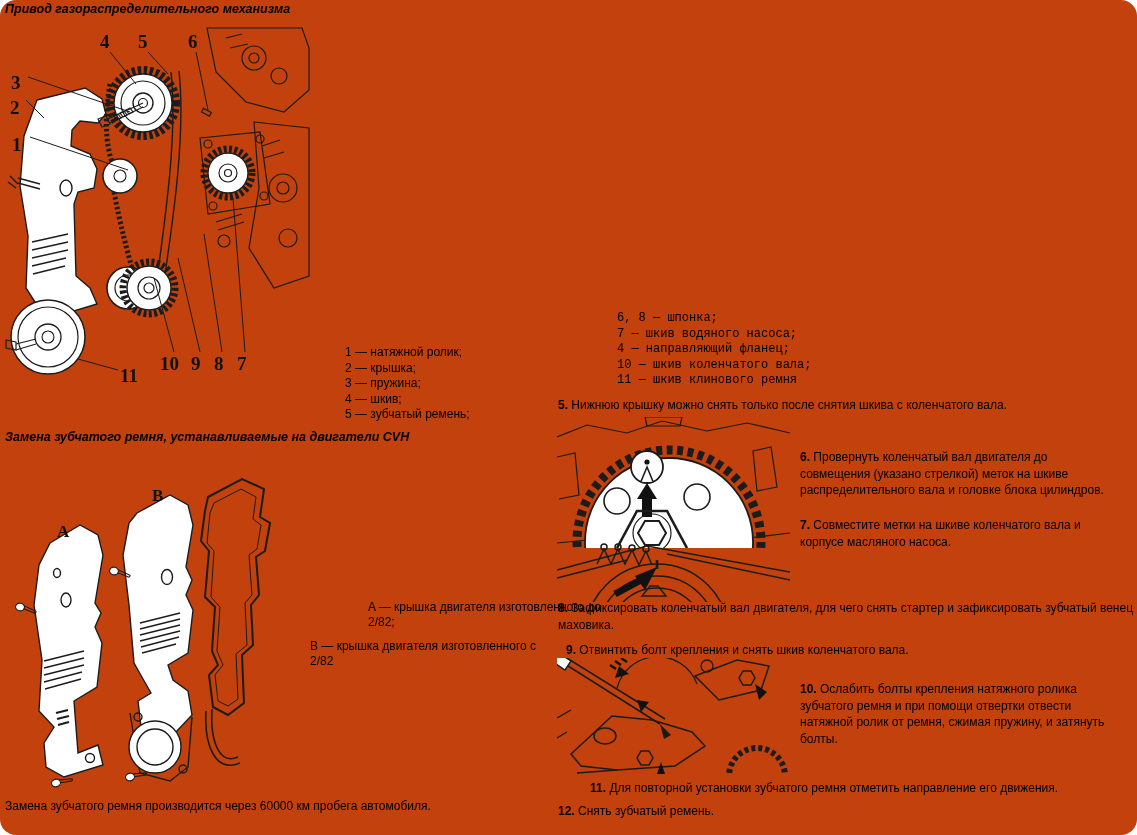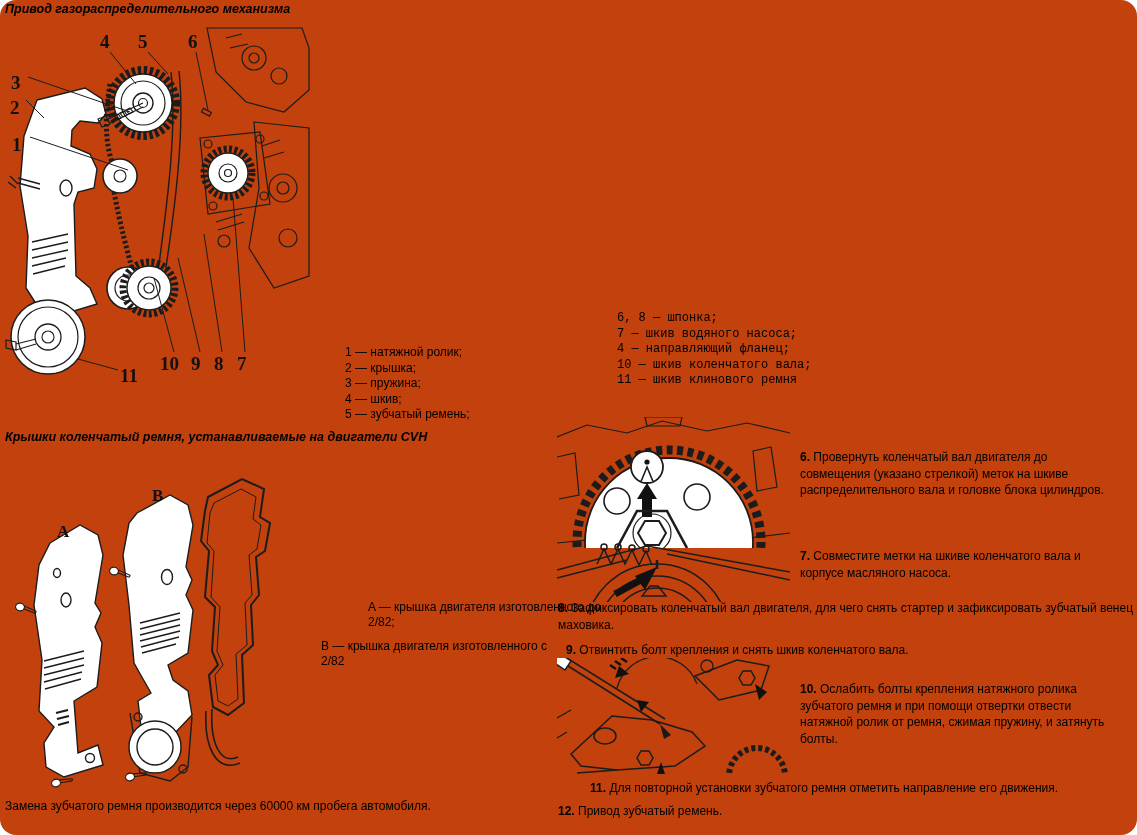--- a/index.html
+++ b/index.html
@@ -135,21 +135,21 @@
     <div class="legend-line">5 — зубчатый ремень;</div>
   </div>
   <div class="abs" style="left:617px;top:311px;font-family:Liberation Mono, monospace;">
     <div class="legend-line">6, 8 — шпонка;</div>
     <div class="legend-line">7 — шкив водяного насоса;</div>
     <div class="legend-line">4 — направляющий фланец;</div>
     <div class="legend-line">10 — шкив коленчатого вала;</div>
     <div class="legend-line">11 — шкив клинового ремня</div>
   </div>
 
-  <div class="abs title" style="left:5px;top:430px;">Крышки коленчатый ремня, устанавливаемые на двигатели CVH</div>
+  <div class="abs title" style="left:5px;top:430px;">Замена зубчатого ремня, устанавливаемые на двигатели CVH</div>
 
   <svg class="abs" style="left:2px;top:455px;" width="325" height="340" viewBox="0 0 325 340">
 
     <g stroke="#1c1c1c" fill="#fff" stroke-width="1.4">
       <path d="M48,88 L78,70 L96,80 L101,100 L93,148 L99,158 L93,172 L100,188 L95,232 L72,246 L76,298 L96,290 L101,310 L62,322 L44,312 L42,288 L52,272 L37,256 L40,205 L32,150 L37,110 Z"></path>
       <ellipse cx="64" cy="145" rx="5" ry="7" fill="none"></ellipse>
       <ellipse cx="55" cy="118" rx="3.5" ry="4.5" fill="none"></ellipse>
       <path fill="none" d="M42,206 l40,-10 M42,213 l40,-10 M42,220 l40,-10 M42,227 l38,-10 M43,234 l36,-10"></path>
       <path fill="none" stroke-width="2.2" d="M54,258 l12,-3 M55,264 l12,-3 M56,270 l11,-3"></path>
       <circle cx="88" cy="303" r="4.5" fill="none"></circle>
@@ -189,24 +189,27 @@
       <g transform="translate(128,322) rotate(-18)">
           <ellipse rx="4.5" ry="3.8"></ellipse>
           <path fill="none" d="M4,-2 L17,1 M4,1 L16,3 M17,1 L16,3"></path>
         </g>
     </g>
     <text class="cl" x="55" y="82">A</text>
     <text class="cl" x="150" y="46">B</text>
   </svg>
 
   <div class="abs covers-note" style="left:325px;top:600px;width:245px;margin-left:43px;">A — крышка двигателя изготовленного до 2/82;</div>
-  <div class="abs covers-note" style="left:321px;top:639px;width:245px;">B — крышка двигателя изготовленного с 2/82</div>
+  <div class="abs covers-note" style="left:310px;top:639px;width:245px;">B — крышка двигателя изготовленного с 2/82</div>
 
   <div class="abs footer-note" style="left:5px;top:799px;text-align:right;">Замена зубчатого ремня производится через 60000 км пробега автомобиля.</div>
 
+  <div class="abs step" style="left:558px;top:397px;width:578px;">
+    <b>5.</b> <span>Нижнюю крышку можно снять только после снятия шкива с коленчатого вала.</span>
+  </div>
 
   <svg class="abs" style="left:557px;top:417px;" width="233" height="131" viewBox="0 0 233 131">
     <g stroke="#1c1c1c" fill="none" stroke-width="1.2">
       <path d="M0,20 L30,8 L70,16 L105,4 L150,14 L190,6 L233,16"></path>
       <path d="M88,0 L125,0 L123,9 L90,9 Z"></path>
       <path d="M196,34 L214,30 L220,70 L200,74 Z"></path>
       <path d="M0,40 L18,36 L22,78 L2,82"></path>
       <path d="M0,126 L60,120 M150,126 L233,116"></path>
     </g>
     <g stroke="#1c1c1c">
@@ -248,21 +251,21 @@
       <circle cx="100" cy="96" r="60"></circle>
       <circle cx="100" cy="96" r="48"></circle>
       <path stroke-width="2.6" d="M100,20 L100,29"></path>
       <polygon points="109,56 101,46 93,46 85,56" stroke-width="1.4"></polygon>
     </g>
     <g>
       <line x1="58" y1="54" x2="84" y2="40" stroke="#111" stroke-width="7"></line>
       <polygon points="100,27 78,36 88,50" fill="#111"></polygon>
     </g>
   </svg>
-  <div class="abs step" style="left:800px;top:548px;width:318px;">
+  <div class="abs step" style="left:800px;top:517px;width:318px;">
     <b>7.</b> <span>Совместите метки на шкиве коленчатого вала и корпусе масляного насоса.</span>
   </div>
 
   <div class="abs step" style="left:558px;top:600px;width:578px;">
     <b>8.</b> <span>Зафиксировать коленчатый вал двигателя, для чего снять стартер и зафиксировать зубчатый венец маховика.</span>
   </div>
   <div class="abs step" style="left:558px;top:642px;width:578px;margin-left:8px;">
     <b>9.</b> <span>Отвинтить болт крепления и снять шкив коленчатого вала.</span>
   </div>
 
@@ -294,16 +297,16 @@
     </g>
   </svg>
   <div class="abs step" style="left:800px;top:681px;width:318px;">
     <b>10.</b> <span>Ослабить болты крепления натяжного ролика зубчатого ремня и при помощи отвертки отвести натяжной ролик от ремня, сжимая пружину, и затянуть болты.</span>
   </div>
 
   <div class="abs step" style="left:590px;top:780px;width:578px;">
     <b>11.</b> <span>Для повторной установки зубчатого ремня отметить направление его движения.</span>
   </div>
   <div class="abs step" style="left:558px;top:803px;width:578px;">
-    <b>12.</b> <span>Привод зубчатый ремень.</span>
+    <b>12.</b> <span>Снять зубчатый ремень.</span>
   </div>
 
 </div>
 
 </body></html>

